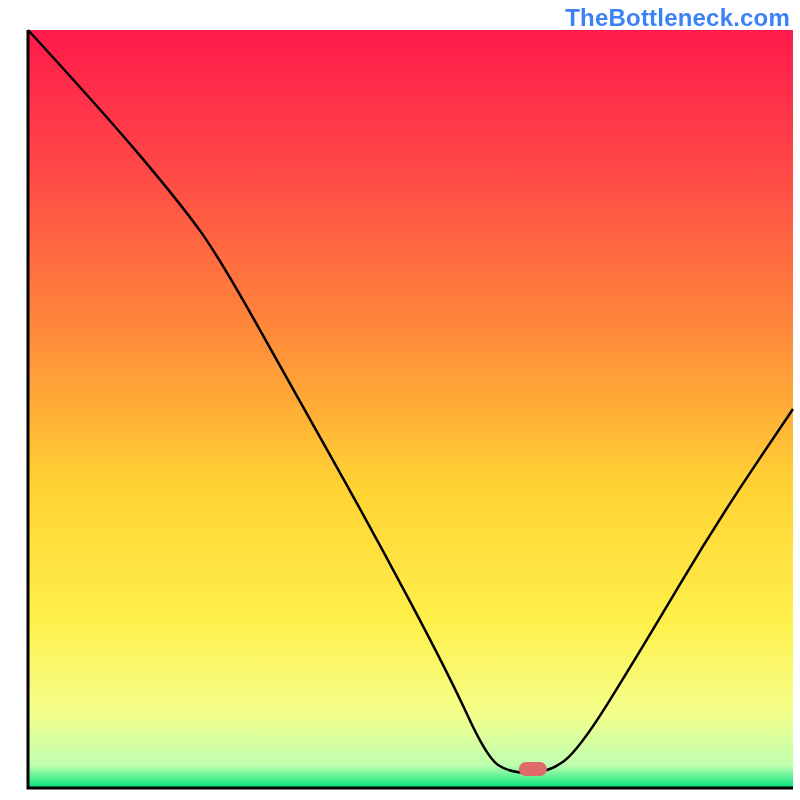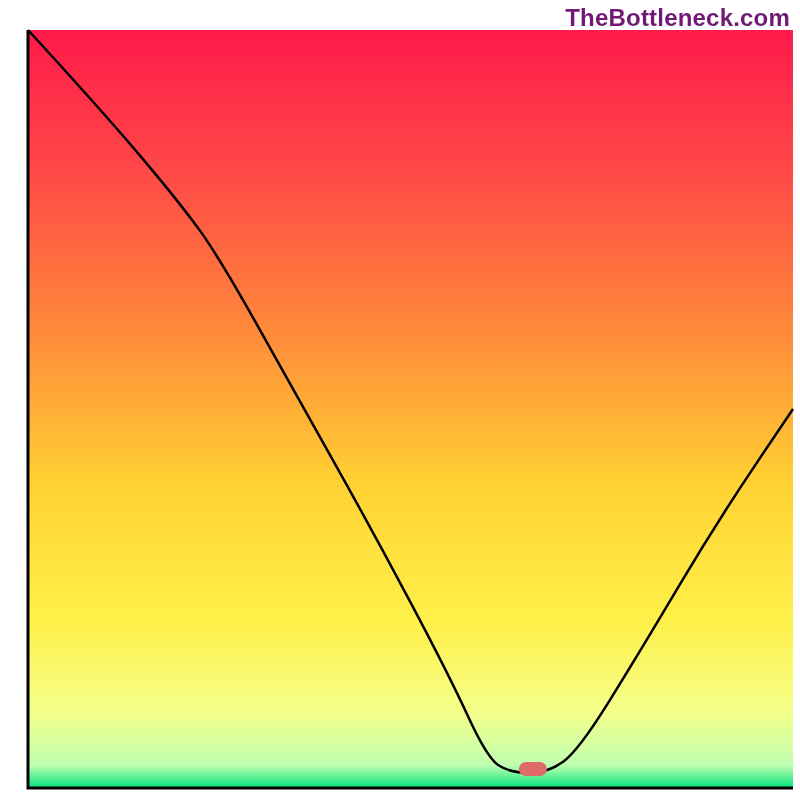--- a/index.html
+++ b/index.html
@@ -17,21 +17,21 @@
   }
   svg {
     display: block;
   }
   .watermark {
     position: absolute;
     top: 4px;
     right: 10px;
     font-size: 24px;
     font-weight: 600;
-    color: #701a75;
+    color: #3b82f6;
     letter-spacing: 0.2px;
     user-select: none;
     pointer-events: none;
   }
 </style>
 </head>
 <body>
 
 <div class="canvas-wrap">
   <div class="watermark">TheBottleneck.com</div>

